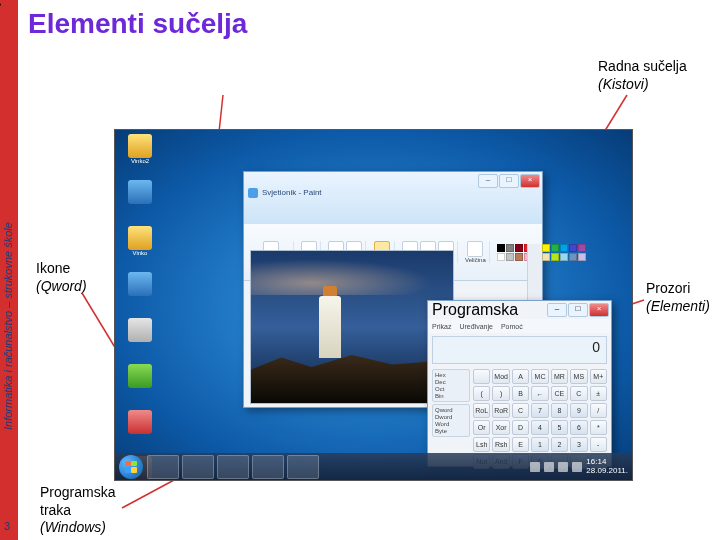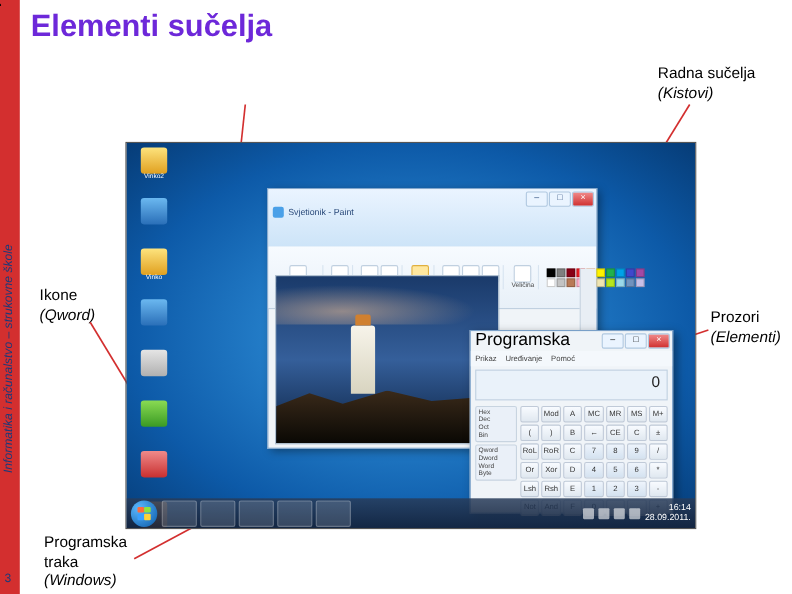--- a/index.html
+++ b/index.html
@@ -618,19 +618,19 @@
       <div class="tbtn"></div>
       <div class="tbtn"></div>
       <div class="tbtn"></div>
       <div class="tbtn"></div>
     </div>
     <div class="tray">
       <div class="ticon"></div>
       <div class="ticon"></div>
       <div class="ticon"></div>
       <div class="ticon"></div>
-      <div style="text-align:right;line-height:1.1;">
+      <div style="line-height:1.1;">
         <div>16:14</div>
         <div>28.09.2011.</div>
       </div>
     </div>
   </div>
 </div>
 
 </body></html>

